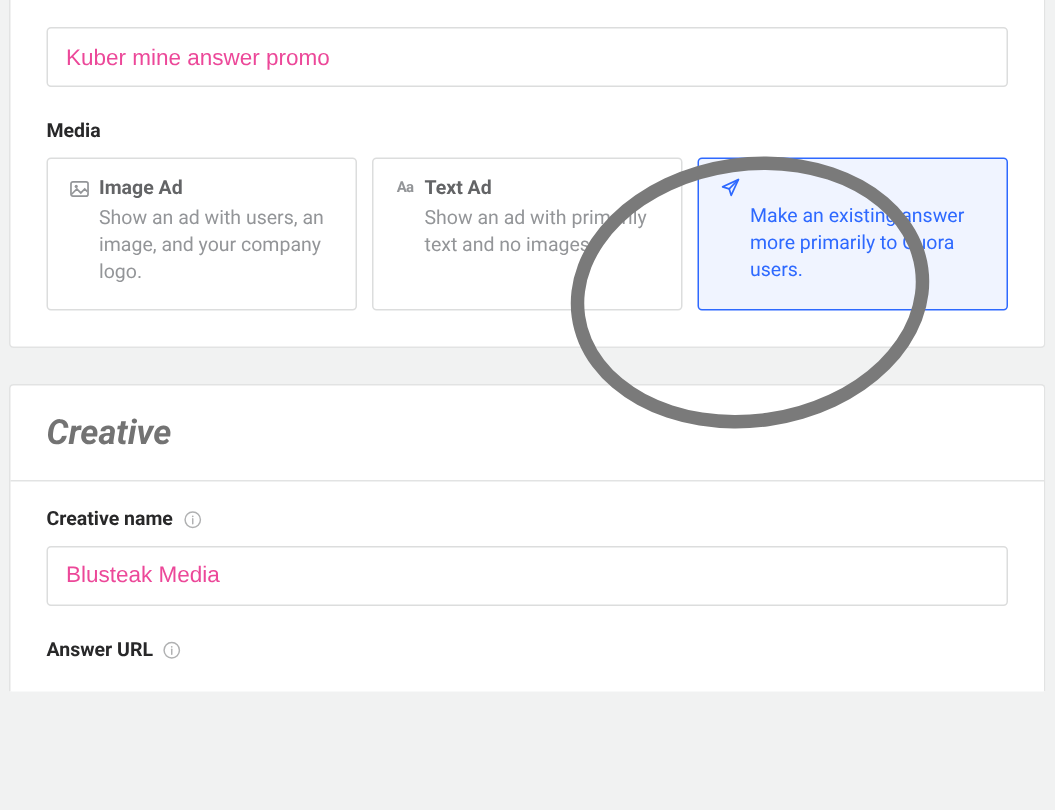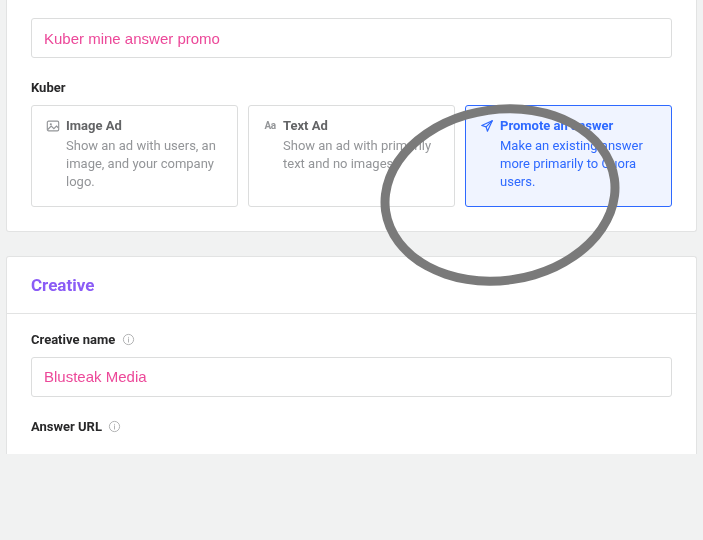--- a/index.html
+++ b/index.html
@@ -88,23 +88,24 @@
       justify-content: center;
       color: #939598;
       text-align: center;
     }
     .format-card.selected .icon { color: #2e69ff; }
     .section-header {
       padding: 18px 24px;
       border-bottom: 1px solid #e2e3e3;
     }
     .section-title {
-      font-size: 17px;
+      font-size: 23px;
       font-weight: 700;
-      color: #8b5cf6;
+      color: #737373;
+      font-style: italic;
     }
     .gap { height: 24px; }
     .info-icon {
       width: 14px; height: 14px; display:inline-flex; align-items:center; justify-content:center;
       color: #b0b1b2;
     }
     .annotation-circle {
       position: absolute;
       border: 9px solid #7a7a7a;
       border-radius: 50%;
@@ -118,21 +119,21 @@
 <body>
 
 <div class="wrap">
 
   <div class="panel top-panel">
     <div class="panel-inner">
       <input class="text-input" type="text" value="Kuber mine answer promo" style="">
 
       <div style="height:22px"></div>
 
-      <div class="field-label">Kuber</div>
+      <div class="field-label">Media</div>
       <div class="format-row">
 
         <div class="format-card">
           <div class="format-head">
             <span class="icon">
               <svg viewBox="0 0 16 16" width="14" height="14" fill="none" stroke="currentColor" stroke-width="1.3">
                 <rect x="1.5" y="2.5" width="13" height="11" rx="1.5"></rect>
                 <circle cx="5.5" cy="6" r="1.2" fill="currentColor" stroke="none"></circle>
                 <path d="M2 12 L6 8 L9 11 L12 8 L14 10"></path>
               </svg>
@@ -151,21 +152,20 @@
         </div>
 
         <div class="format-card selected">
           <div class="format-head">
             <span class="icon">
               <svg viewBox="0 0 16 16" width="14" height="14" fill="none" stroke="currentColor" stroke-width="1.3" stroke-linejoin="round" stroke-linecap="round">
                 <path d="M14 2 L2 7.5 L7 9 L8.5 14 Z"></path>
                 <path d="M14 2 L7 9"></path>
               </svg>
             </span>
-            <span class="format-title">Promote an answer</span>
           </div>
           <div class="format-desc">Make an existing answer more primarily to Quora users.</div>
         </div>
 
       </div>
     </div>
   </div>
 
   <div class="gap"></div>
 

